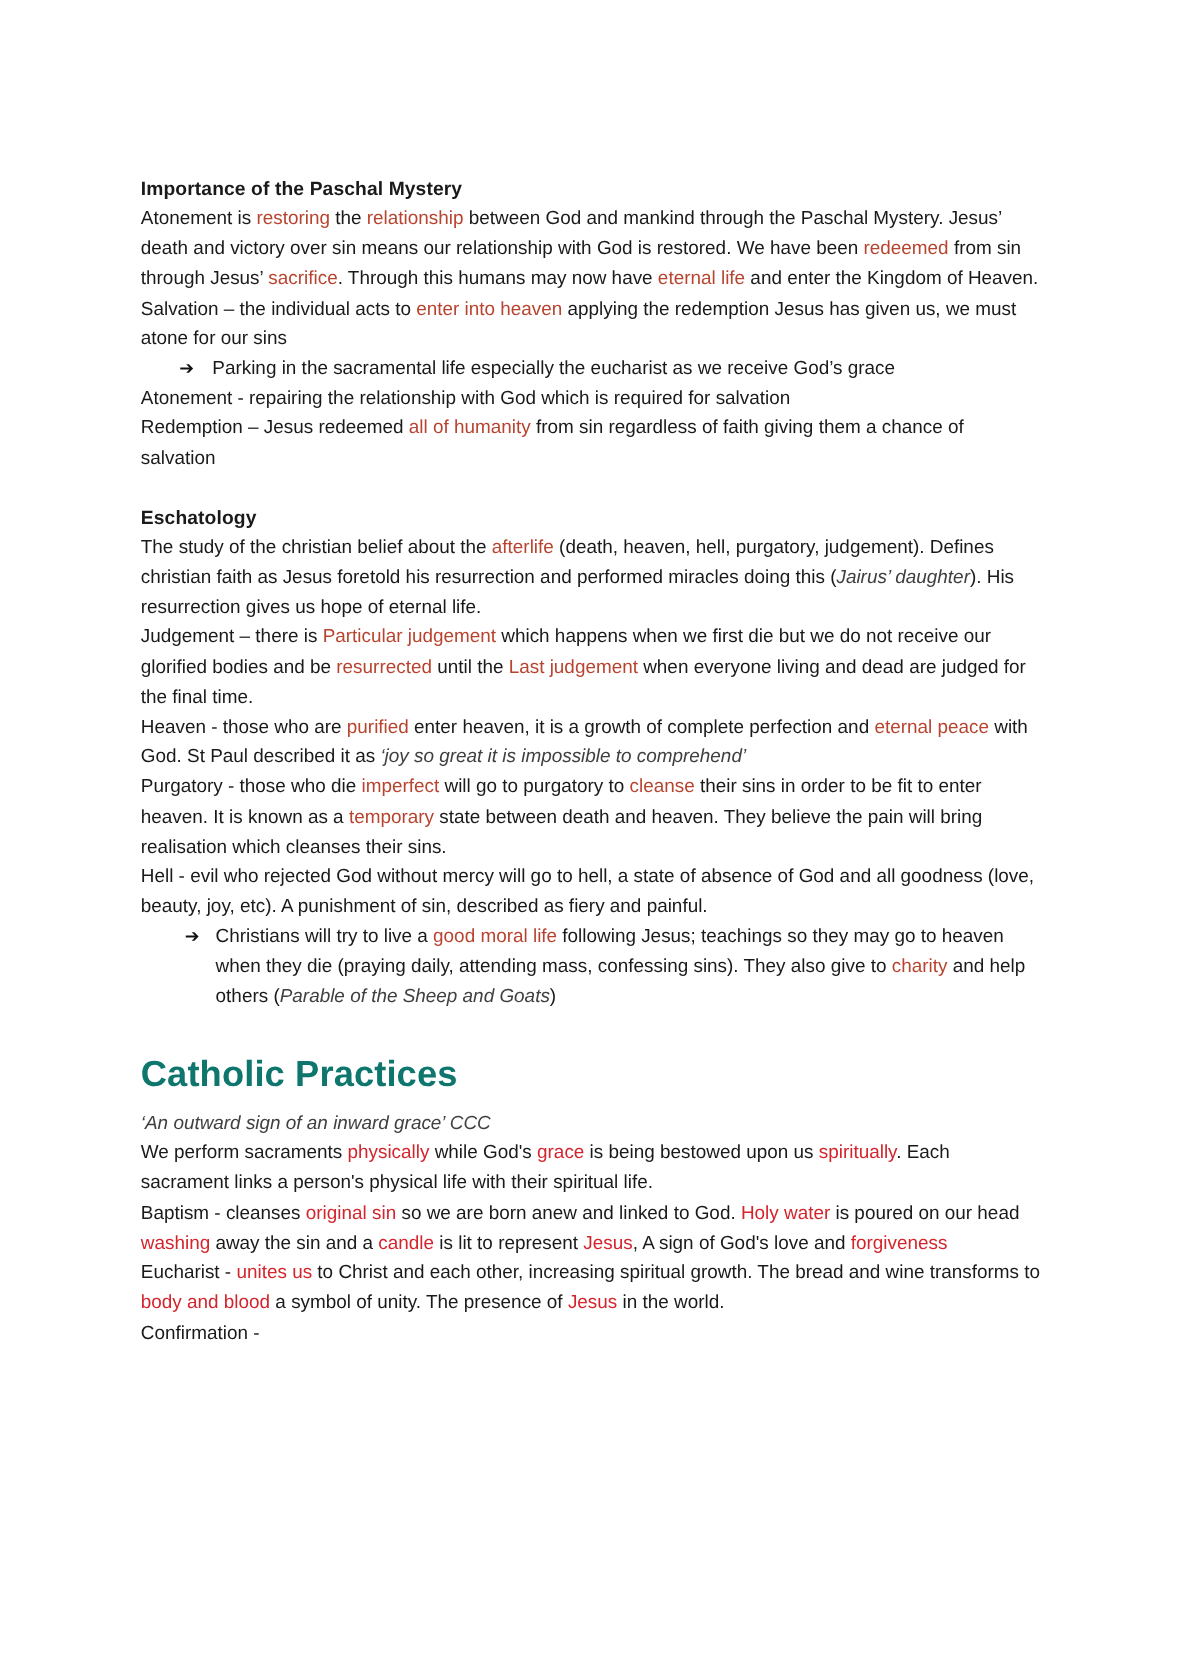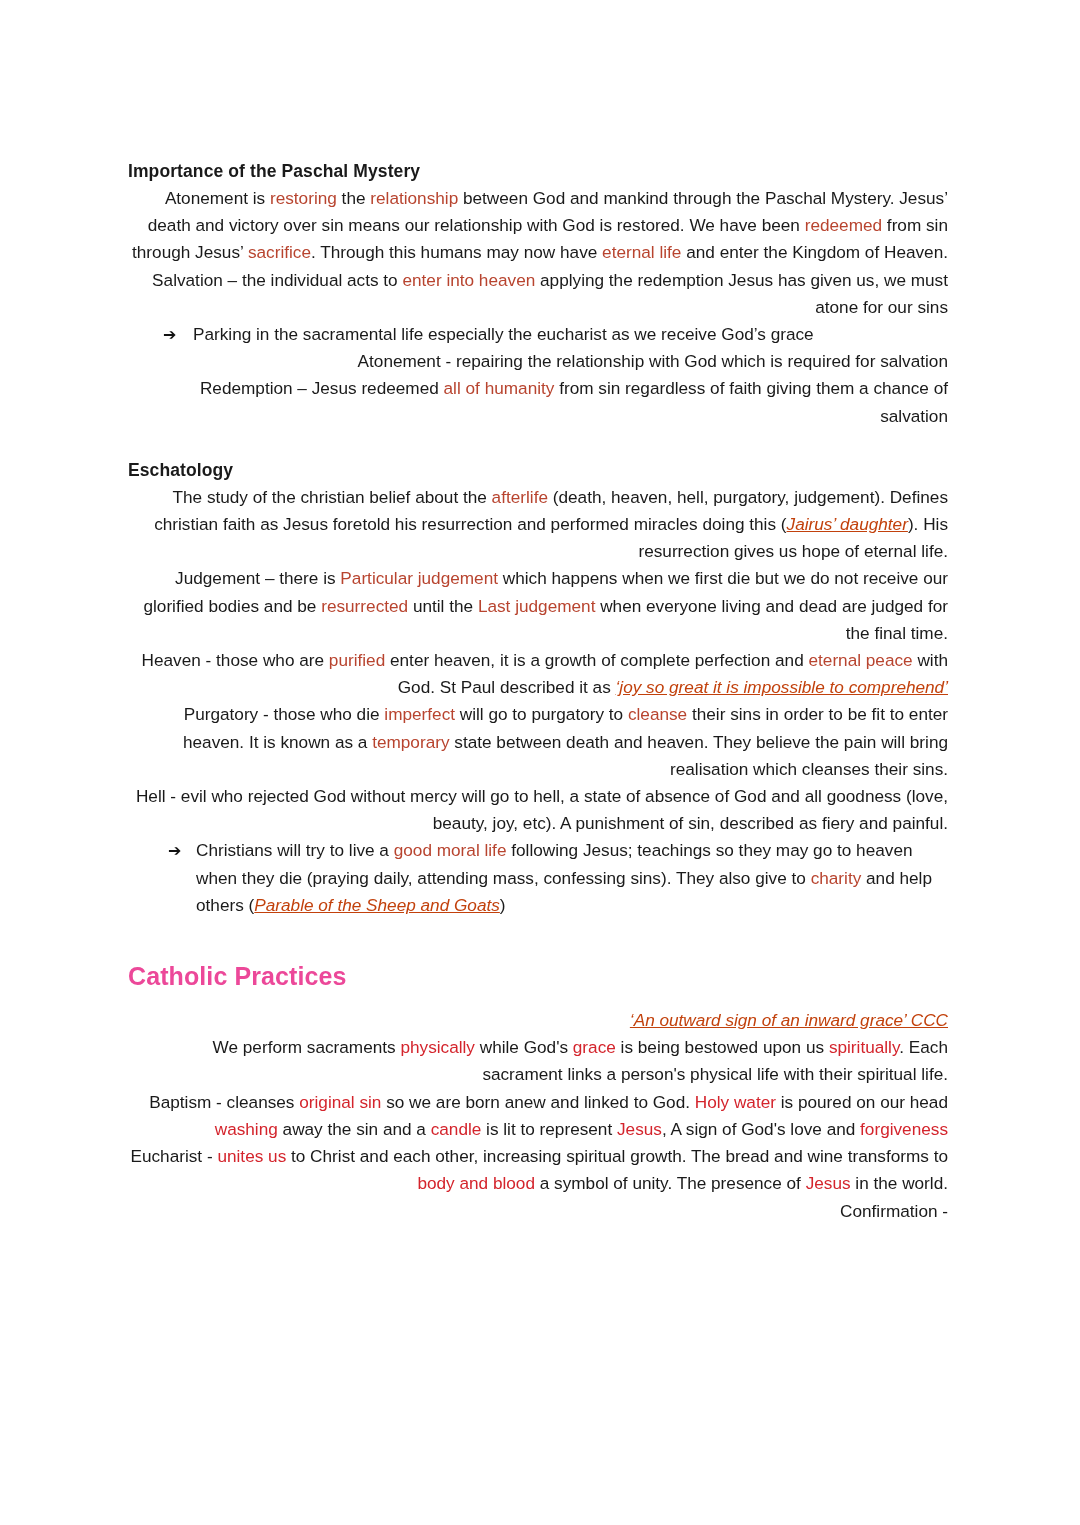--- a/index.html
+++ b/index.html
@@ -29,51 +29,50 @@
     width: 820px;
   }
   .h-section {
     font-size: 17.5px;
     font-weight: bold;
     line-height: 27px;
     color: #1a1a1a;
     letter-spacing: 0.1px;
   }
   .h-major {
-    font-size: 25px;
+    font-size: 33px;
     font-weight: bold;
     line-height: 34px;
-    color: #ec4899;
+    color: #0f766e;
     letter-spacing: 0.1px;
   }
   .para {
     font-size: 17.2px;
     line-height: 27.2px;
     color: #1a1a1a;
-    text-align: right;
+    text-align: left;
   }
   .spacer {
     height: 27px;
   }
   .spacer-lg {
     height: 40px;
   }
   .spacer-sm {
     height: 14px;
   }
   b.lead {
     font-weight: normal;
     color: #1a1a1a;
   }
   .r1 { color: #b8442f; }     
   .r2 { color: #d4242c; }     
   .blue-i {
-    color: #c2410c;
+    color: #404040;
     font-style: italic;
-    text-decoration: underline;
   }
   .bullet-row {
     display: flex;
     font-size: 17.2px;
     line-height: 27.2px;
     color: #1a1a1a;
   }
   .bullet-row.indent-1 {
     padding-left: 35px;
   }

